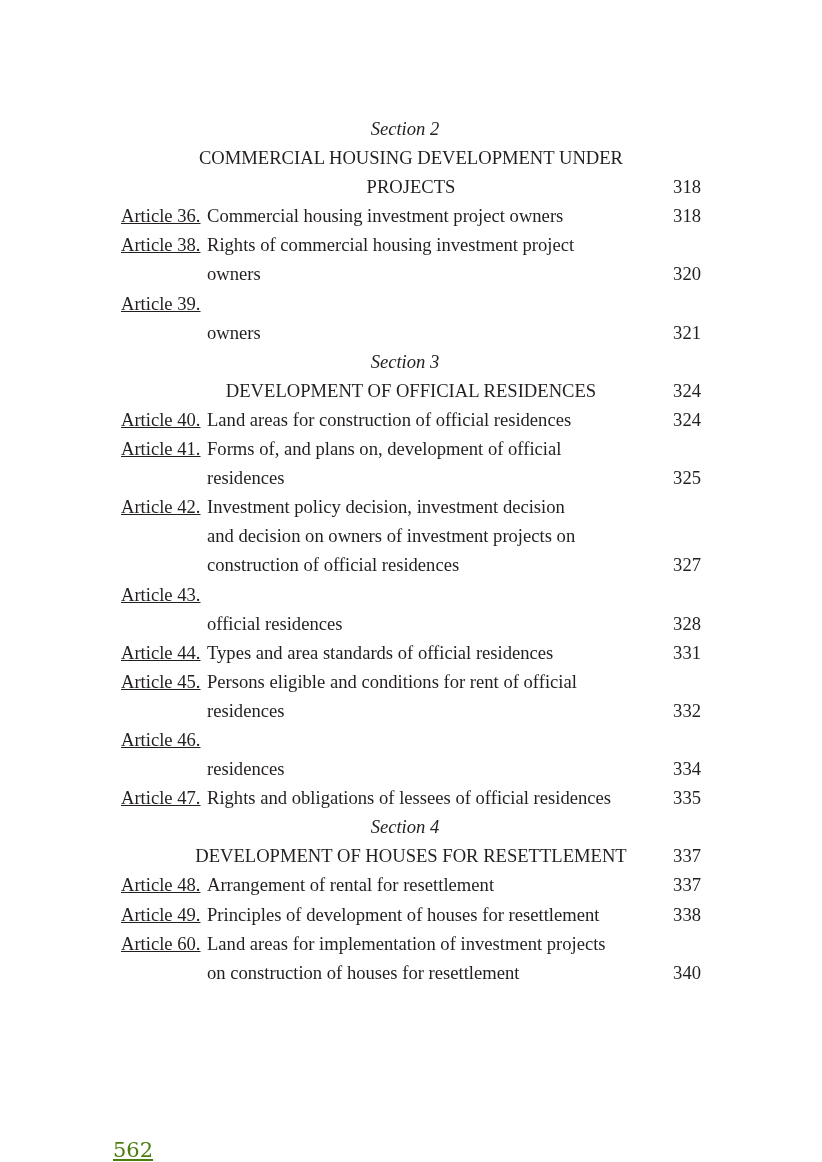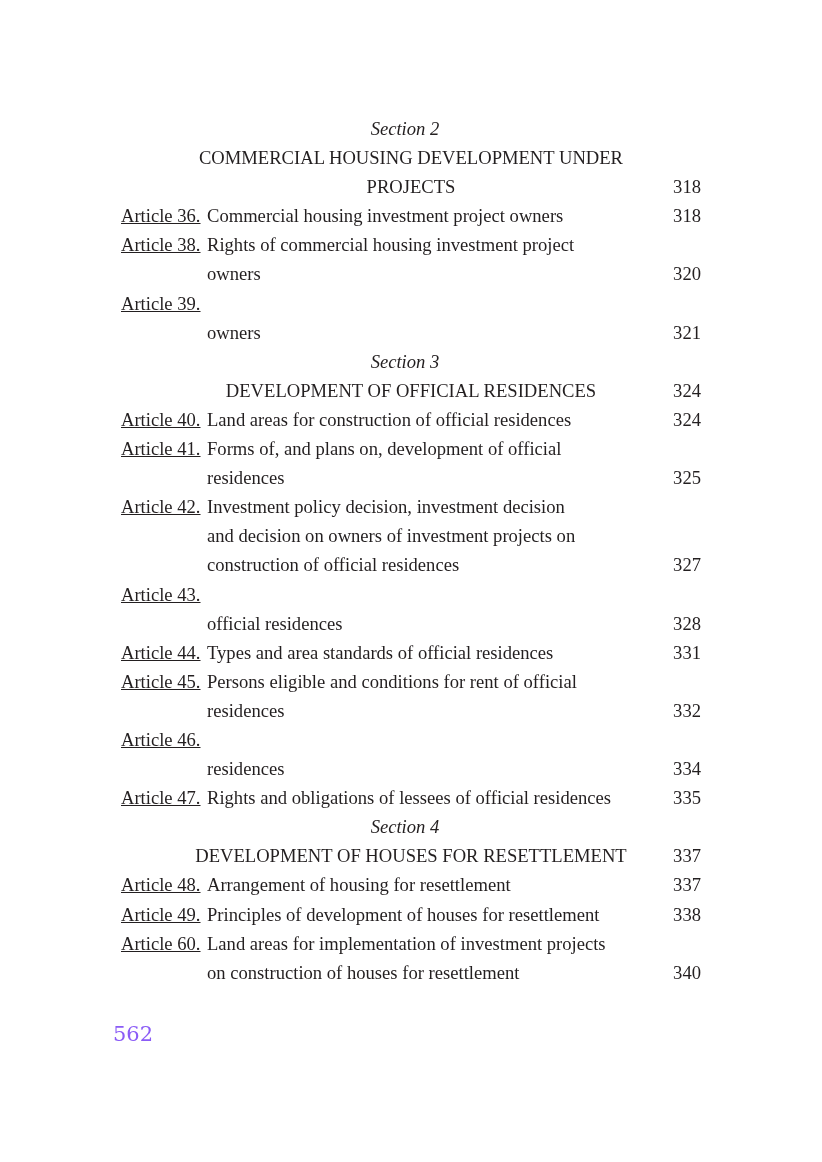--- a/index.html
+++ b/index.html
@@ -12,22 +12,22 @@
   }
   .toc { position: absolute; left: 121px; top: 114px; width: 580px; }
   .line { position: relative; height: 29.1px; line-height: 29.1px; white-space: nowrap; }
   .sec-label { text-align: center; font-style: italic; padding-right: 12px; }
   .sec-title { text-align: center; }
   .sec-title .txt { display: inline-block; }
   .pg { position: absolute; right: 0; top: 0; text-align: center; }
   .art-label { position: absolute; left: 0; top: 0; text-decoration: underline; }
   .art-text { position: absolute; left: 86px; top: 0; }
   .folio {
-    position: absolute; left: 113px; top: 1022px;
-    font-family: "DejaVu Serif", serif; font-size: 21px; color: #8b5cf6;
+    position: absolute; left: 113px; top: 1138px;
+    font-family: "DejaVu Serif", serif; font-size: 21px; color: #4d7c0f; text-decoration: underline;
   }
 </style>
 </head>
 <body>
 
 <div class="page">
   <div class="toc" id="toc">
       <div class="line sec-label">Section 2</div>
       <div class="line sec-title"><span class="txt">COMMERCIAL HOUSING DEVELOPMENT UNDER</span></div>
       <div class="line sec-title"><span class="txt">PROJECTS</span><span class="pg">318</span></div>
@@ -129,21 +129,21 @@
           <span class="art-label">Article 47.</span>
           <span class="art-text">Rights and obligations of lessees of official residences</span>
           <span class="pg">335</span>
         </div>
       </div>
       <div class="line sec-label">Section 4</div>
       <div class="line sec-title"><span class="txt">DEVELOPMENT OF HOUSES FOR RESETTLEMENT</span><span class="pg">337</span></div>
       <div>
         <div class="line">
           <span class="art-label">Article 48.</span>
-          <span class="art-text">Arrangement of housing for resettlement</span>
+          <span class="art-text">Arrangement of rental for resettlement</span>
           <span class="pg">337</span>
         </div>
       </div>
       <div>
         <div class="line">
           <span class="art-label">Article 49.</span>
           <span class="art-text">Principles of development of houses for resettlement</span>
           <span class="pg">338</span>
         </div>
       </div>

